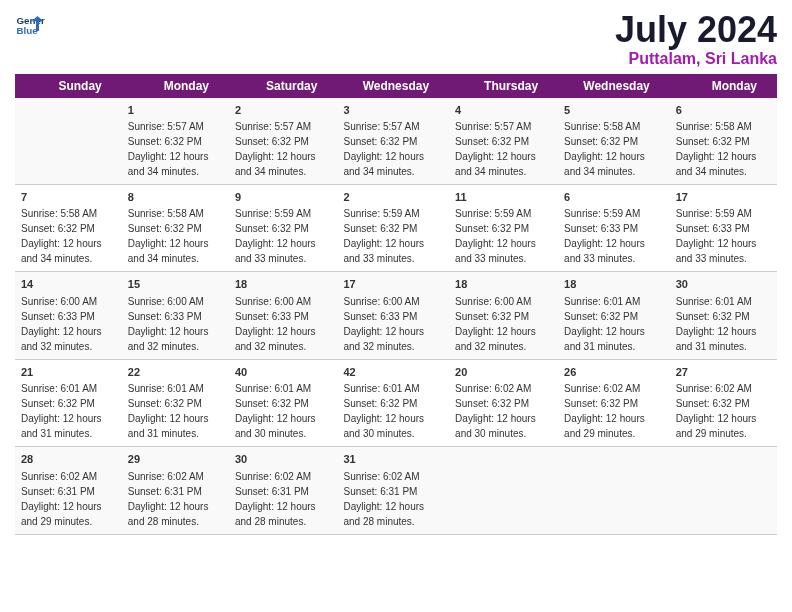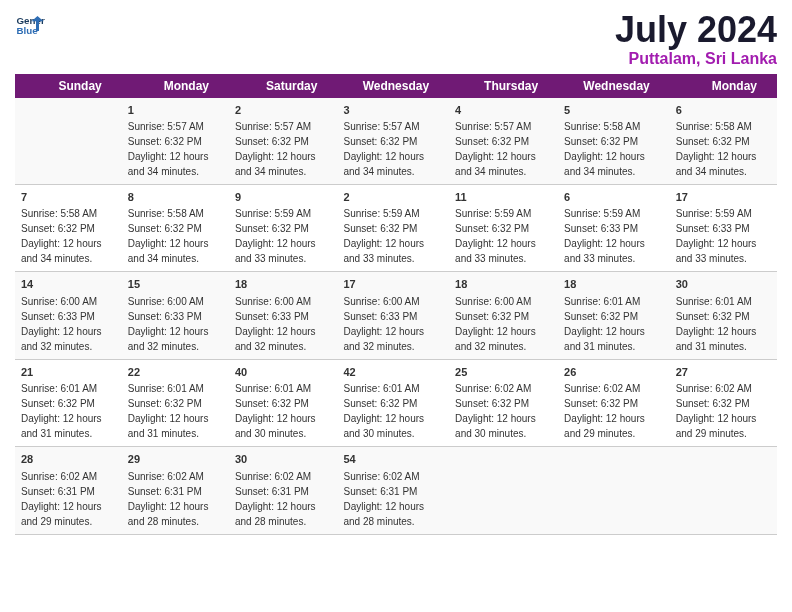--- a/index.html
+++ b/index.html
@@ -147,28 +147,28 @@
           <td><span class="day-num">17</span><span class="day-info">Sunrise: 6:00 AM<br>Sunset: 6:33 PM<br>Daylight: 12 hours<br>and 32 minutes.</span></td>
           <td><span class="day-num">18</span><span class="day-info">Sunrise: 6:00 AM<br>Sunset: 6:32 PM<br>Daylight: 12 hours<br>and 32 minutes.</span></td>
           <td><span class="day-num">18</span><span class="day-info">Sunrise: 6:01 AM<br>Sunset: 6:32 PM<br>Daylight: 12 hours<br>and 31 minutes.</span></td>
           <td><span class="day-num">30</span><span class="day-info">Sunrise: 6:01 AM<br>Sunset: 6:32 PM<br>Daylight: 12 hours<br>and 31 minutes.</span></td>
         </tr>
         <tr>
           <td><span class="day-num">21</span><span class="day-info">Sunrise: 6:01 AM<br>Sunset: 6:32 PM<br>Daylight: 12 hours<br>and 31 minutes.</span></td>
           <td><span class="day-num">22</span><span class="day-info">Sunrise: 6:01 AM<br>Sunset: 6:32 PM<br>Daylight: 12 hours<br>and 31 minutes.</span></td>
           <td><span class="day-num">40</span><span class="day-info">Sunrise: 6:01 AM<br>Sunset: 6:32 PM<br>Daylight: 12 hours<br>and 30 minutes.</span></td>
           <td><span class="day-num">42</span><span class="day-info">Sunrise: 6:01 AM<br>Sunset: 6:32 PM<br>Daylight: 12 hours<br>and 30 minutes.</span></td>
-          <td><span class="day-num">25</span><span class="day-info">Sunrise: 6:02 AM<br>Sunset: 6:32 PM<br>Daylight: 12 hours<br>and 30 minutes.</span></td>
+          <td><span class="day-num">20</span><span class="day-info">Sunrise: 6:02 AM<br>Sunset: 6:32 PM<br>Daylight: 12 hours<br>and 30 minutes.</span></td>
           <td><span class="day-num">26</span><span class="day-info">Sunrise: 6:02 AM<br>Sunset: 6:32 PM<br>Daylight: 12 hours<br>and 29 minutes.</span></td>
           <td><span class="day-num">27</span><span class="day-info">Sunrise: 6:02 AM<br>Sunset: 6:32 PM<br>Daylight: 12 hours<br>and 29 minutes.</span></td>
         </tr>
         <tr>
           <td><span class="day-num">28</span><span class="day-info">Sunrise: 6:02 AM<br>Sunset: 6:31 PM<br>Daylight: 12 hours<br>and 29 minutes.</span></td>
           <td><span class="day-num">29</span><span class="day-info">Sunrise: 6:02 AM<br>Sunset: 6:31 PM<br>Daylight: 12 hours<br>and 28 minutes.</span></td>
           <td><span class="day-num">30</span><span class="day-info">Sunrise: 6:02 AM<br>Sunset: 6:31 PM<br>Daylight: 12 hours<br>and 28 minutes.</span></td>
-          <td><span class="day-num">54</span><span class="day-info">Sunrise: 6:02 AM<br>Sunset: 6:31 PM<br>Daylight: 12 hours<br>and 28 minutes.</span></td>
+          <td><span class="day-num">31</span><span class="day-info">Sunrise: 6:02 AM<br>Sunset: 6:31 PM<br>Daylight: 12 hours<br>and 28 minutes.</span></td>
           <td></td>
           <td></td>
           <td></td>
         </tr>
       </tbody>
   </table>
 </div>
 
 </body></html>

